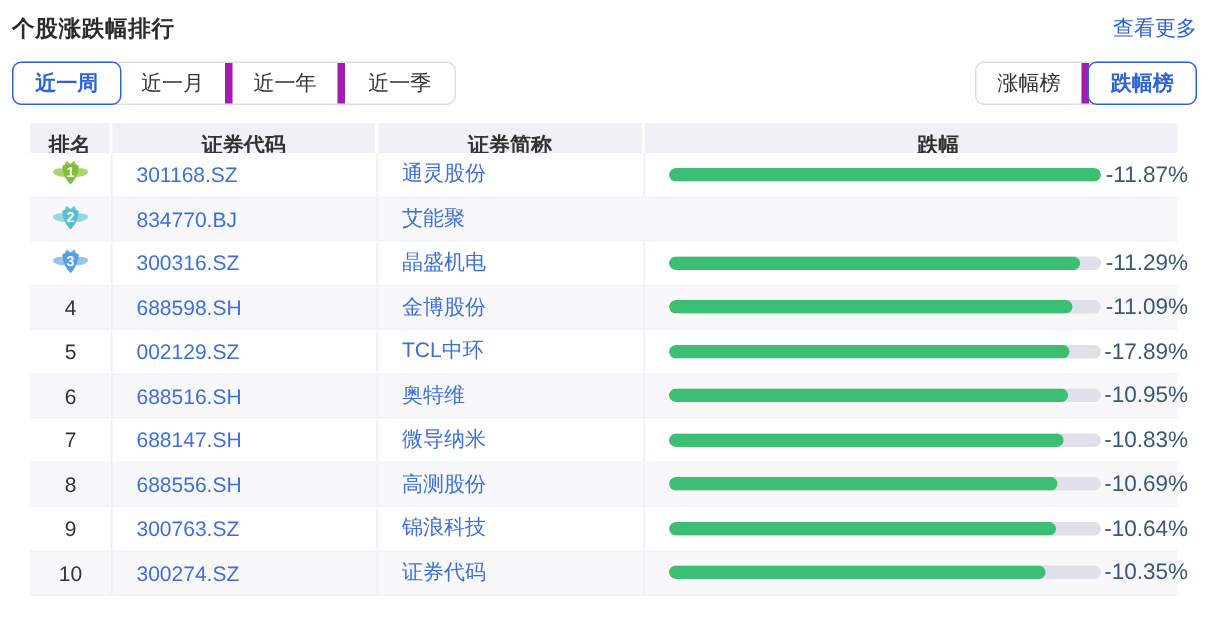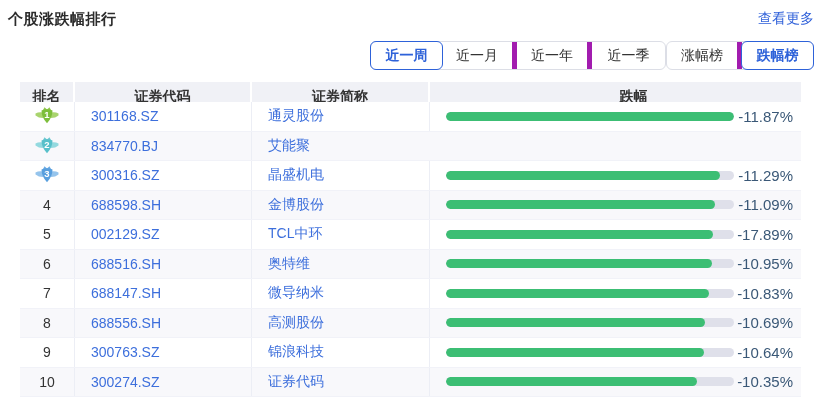--- a/index.html
+++ b/index.html
@@ -1,26 +1,26 @@
 <!DOCTYPE html>
 <html style="--accent-blue: #2e62d9; --link-blue: #2d5fd9; --code-blue: #3d6fdc; --bar-green: #3cbe74; --bar-track: #dfe0ea; --value-navy: #3a5877; --rank1-green: #7dbe3b; --rank2-teal: #58c0ca; --rank3-blue: #589fde;"><head>
 <meta charset="utf-8">
 <style>
   * { margin:0; padding:0; box-sizing:border-box; }
   html,body { width:818px; height:416px; background:#fff; overflow:hidden;
     font-family:"Liberation Sans","DejaVu Sans",sans-serif; }
-  .panel { width:818px; height:416px; padding:8px 4px 0 8px; }
+  .panel { width:818px; height:416px; padding:8px 20px 0 8px; }
 
   
   .panel-head { display:flex; justify-content:space-between; align-items:center; height:22px; }
   .panel-title { font-size:15px; font-weight:700; color:#2b2b2b; letter-spacing:.5px; }
   .more-link { font-size:14px; color:var(--link-blue); text-decoration:none; cursor:pointer; }
 
   
-  .toolbar { margin-top:11px; display:flex; justify-content:flex-end; align-items:center; }
+  .toolbar { margin-top:11px; display:flex; justify-content:space-between; align-items:center; }
   .seg-group { display:inline-flex; border:1px solid #dcdee6; border-radius:6px; background:#fff; height:29px; }
   .seg-btn { position:relative; min-width:73px; padding:0 14px; height:27px; border:none; background:transparent;
     font-family:inherit; font-size:14px; color:#333; cursor:pointer; border-right:5px solid #a21caf; }
   .seg-btn:last-child { border-right:none; }
   .seg-btn.active { margin:-1px; height:29px; border:1px solid var(--accent-blue); border-radius:6px;
     color:var(--accent-blue); font-weight:700; background:#fff; z-index:1; }
 
   
   .table { margin:12px 13px 0 12px; font-size:14px; }
   .thead { display:grid; grid-template-columns:55px 177px 178px 1fr; height:20px;

